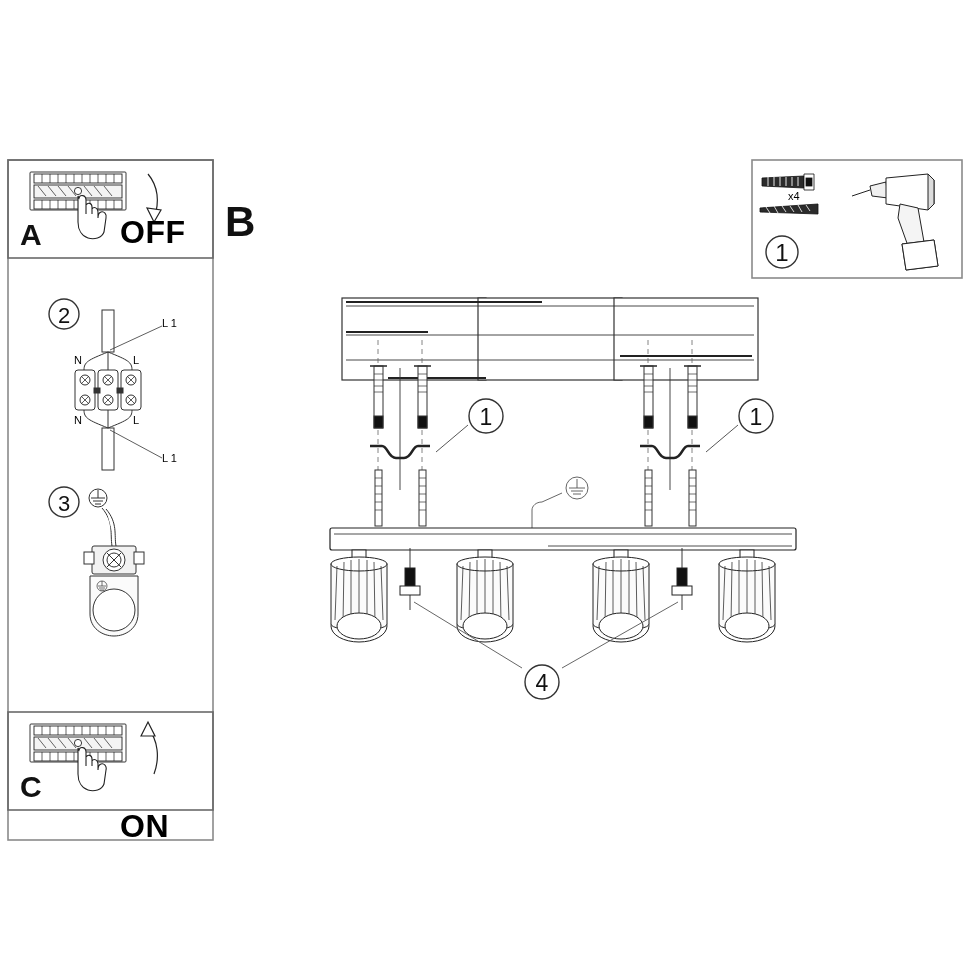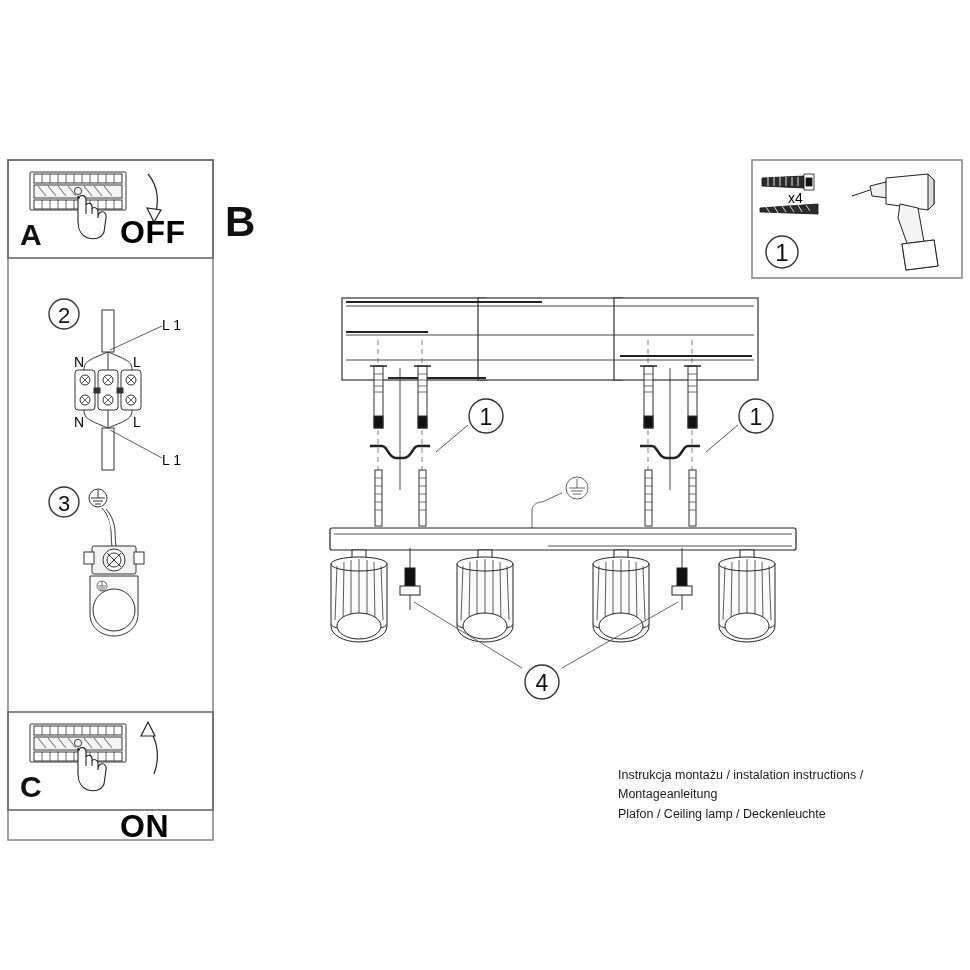--- a/index.html
+++ b/index.html
@@ -6,21 +6,21 @@
   body{width:970px;height:970px;position:relative;overflow:hidden;
        font-family:"Liberation Sans",sans-serif;color:#000;}
   .sheet{position:absolute;inset:0;}
   svg{display:block;}
   .abs{position:absolute;}
   .lbl{font-weight:bold;color:#111;}
   .lbl-a{font-size:30px;}
   .lbl-b{font-size:42px;}
   .onoff{font-size:32px;font-weight:bold;letter-spacing:.5px;}
   .caption{font-size:12.5px;line-height:1.55;color:#1a1a1a;}
-  .small-txt{font-size:14px;}
+  .small-txt{font-size:11px;}
 </style>
 </head>
 <body>
 
 <div class="sheet">
 
   <svg class="abs" style="left:0;top:0;" width="970" height="970">
 
     <rect x="8" y="160" width="205" height="680" fill="none" stroke="#8a8a8a" stroke-width="1.6"></rect>
 
@@ -517,18 +517,14 @@
     </g>
 
     <g stroke="#555" stroke-width="0.9" fill="none">
       <path d="M114 322 L222 388"></path>
       <path d="M378 322 L262 388"></path>
     </g>
     <circle cx="242" cy="402" r="17" fill="none" stroke="#333" stroke-width="1.4"></circle>
     <text x="242" y="411" text-anchor="middle" font-size="23" font-family="Liberation Sans, sans-serif" fill="#111">4</text>
   </svg>
 
-  <div class="abs caption" style="left:618px;top:766px;width:345px;">
-    <div>Instrukcja montażu / instalation instructions / Montageanleitung</div>
-    <div>Plafon / Ceiling lamp / Deckenleuchte</div>
-  </div>
 
 </div>
 
 </body></html>

